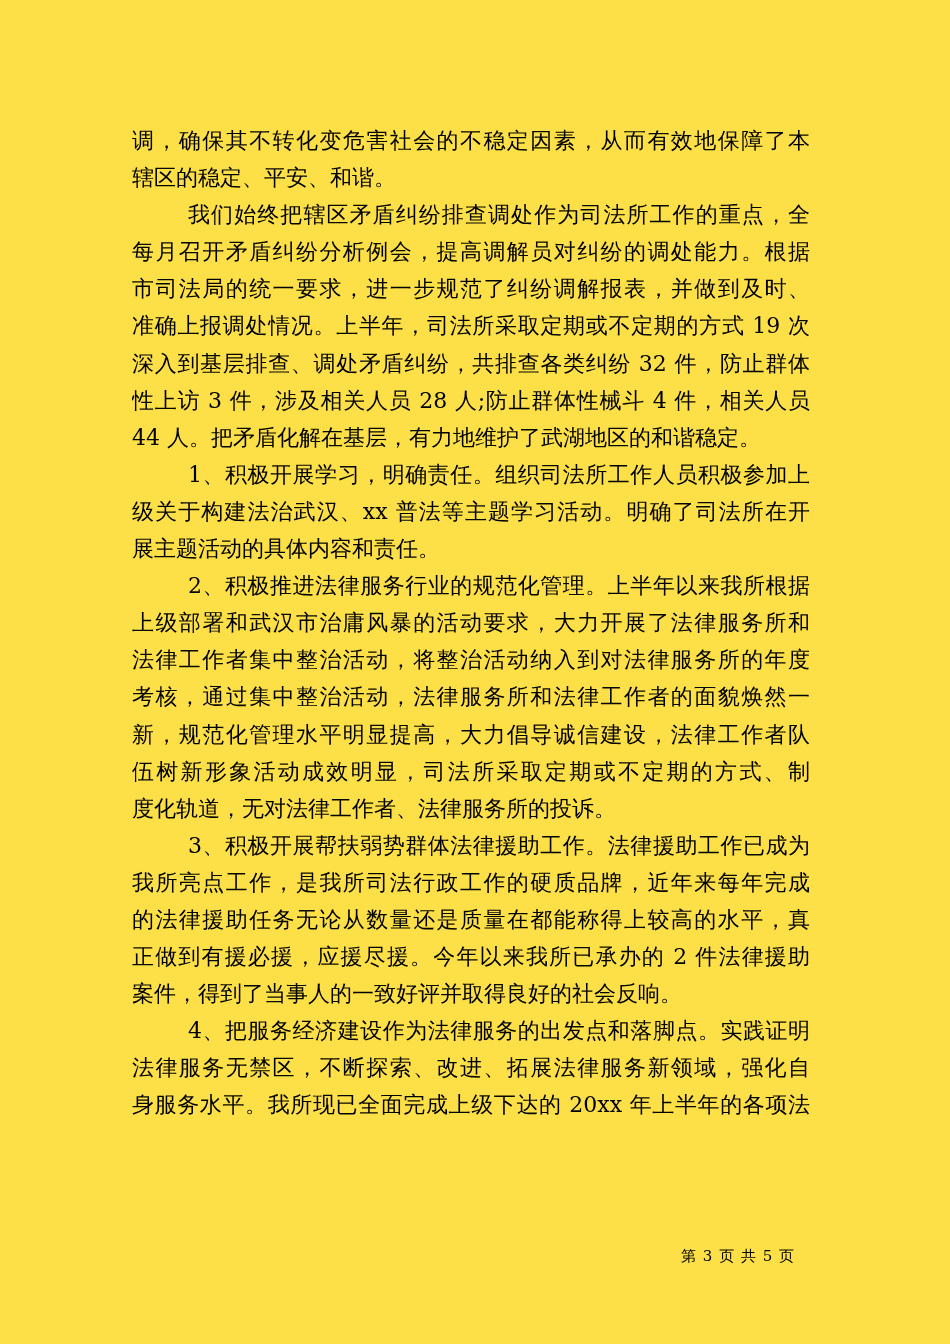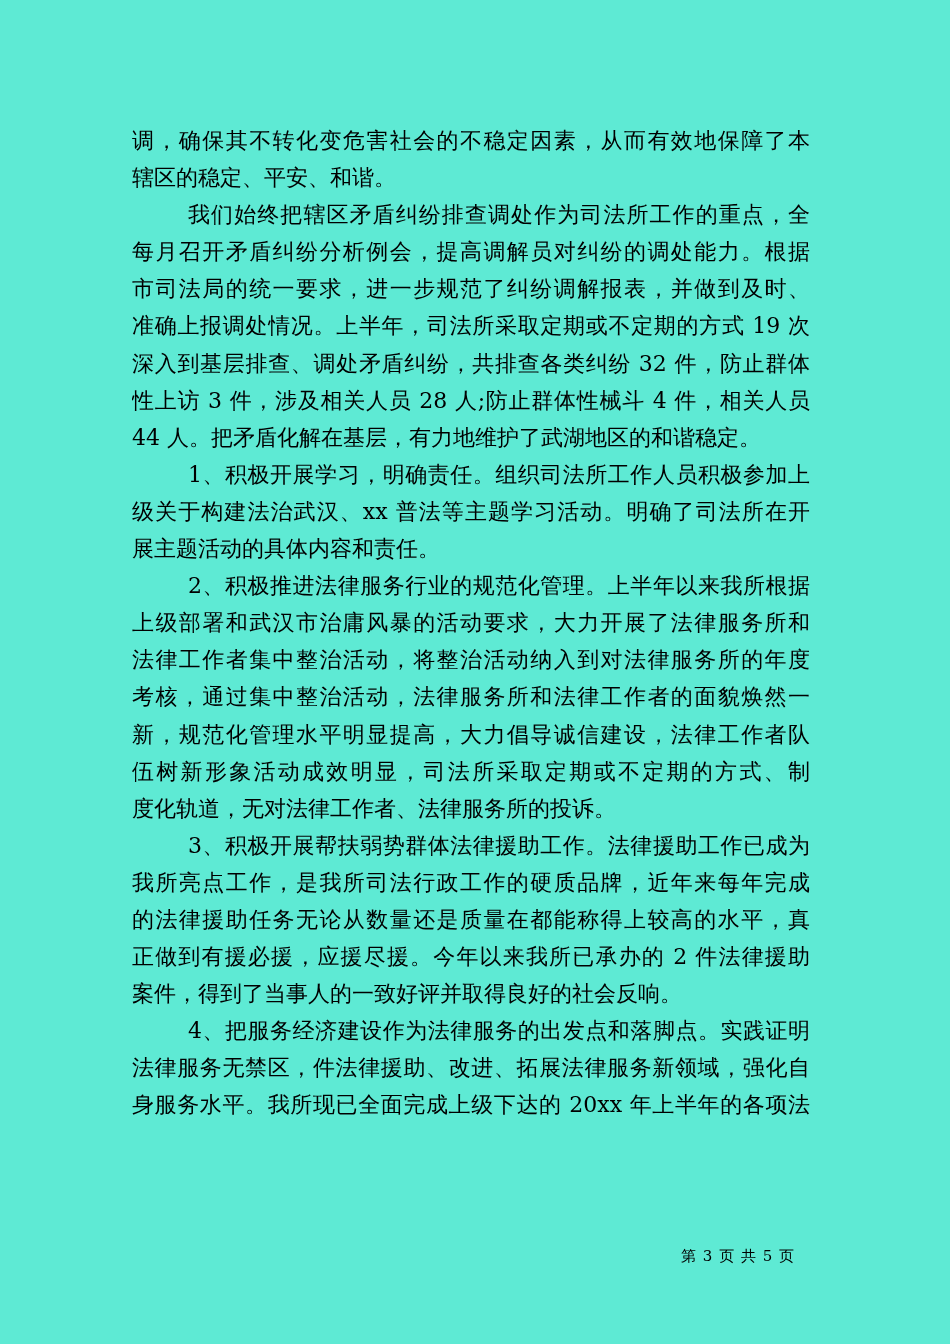--- a/index.html
+++ b/index.html
@@ -14,21 +14,21 @@
     position: relative;
     font-family: "DejaVu Serif", "Liberation Serif", serif;
     color: #000000;
   }
   .page {
     position: absolute;
     left: 0;
     top: 0;
     width: 950px;
     height: 1344px;
-    background: #5eead4;
+    background: #fde047;
   }
   .text-block {
     position: absolute;
     left: 132px;
     top: 122px;
     width: 678px;
   }
   .line {
     height: 37.1px;
     line-height: 37.1px;
@@ -79,17 +79,17 @@
       <div class="line">考核，通过集中整治活动，法律服务所和法律工作者的面貌焕然一</div>
       <div class="line">新，规范化管理水平明显提高，大力倡导诚信建设，法律工作者队</div>
       <div class="line">伍树新形象活动成效明显，司法所采取定期或不定期的方式、制</div>
       <div class="line end">度化轨道，无对法律工作者、法律服务所的投诉。</div>
       <div class="line indent">3、积极开展帮扶弱势群体法律援助工作。法律援助工作已成为</div>
       <div class="line">我所亮点工作，是我所司法行政工作的硬质品牌，近年来每年完成</div>
       <div class="line">的法律援助任务无论从数量还是质量在都能称得上较高的水平，真</div>
       <div class="line">正做到有援必援，应援尽援。今年以来我所已承办的 2 件法律援助</div>
       <div class="line end">案件，得到了当事人的一致好评并取得良好的社会反响。</div>
       <div class="line indent">4、把服务经济建设作为法律服务的出发点和落脚点。实践证明</div>
-      <div class="line">法律服务无禁区，件法律援助、改进、拓展法律服务新领域，强化自</div>
+      <div class="line">法律服务无禁区，不断探索、改进、拓展法律服务新领域，强化自</div>
       <div class="line">身服务水平。我所现已全面完成上级下达的 20xx 年上半年的各项法</div>
     </div>
   <div class="footer">第 3 页 共 5 页</div>
 </div>
 
 </body></html>

